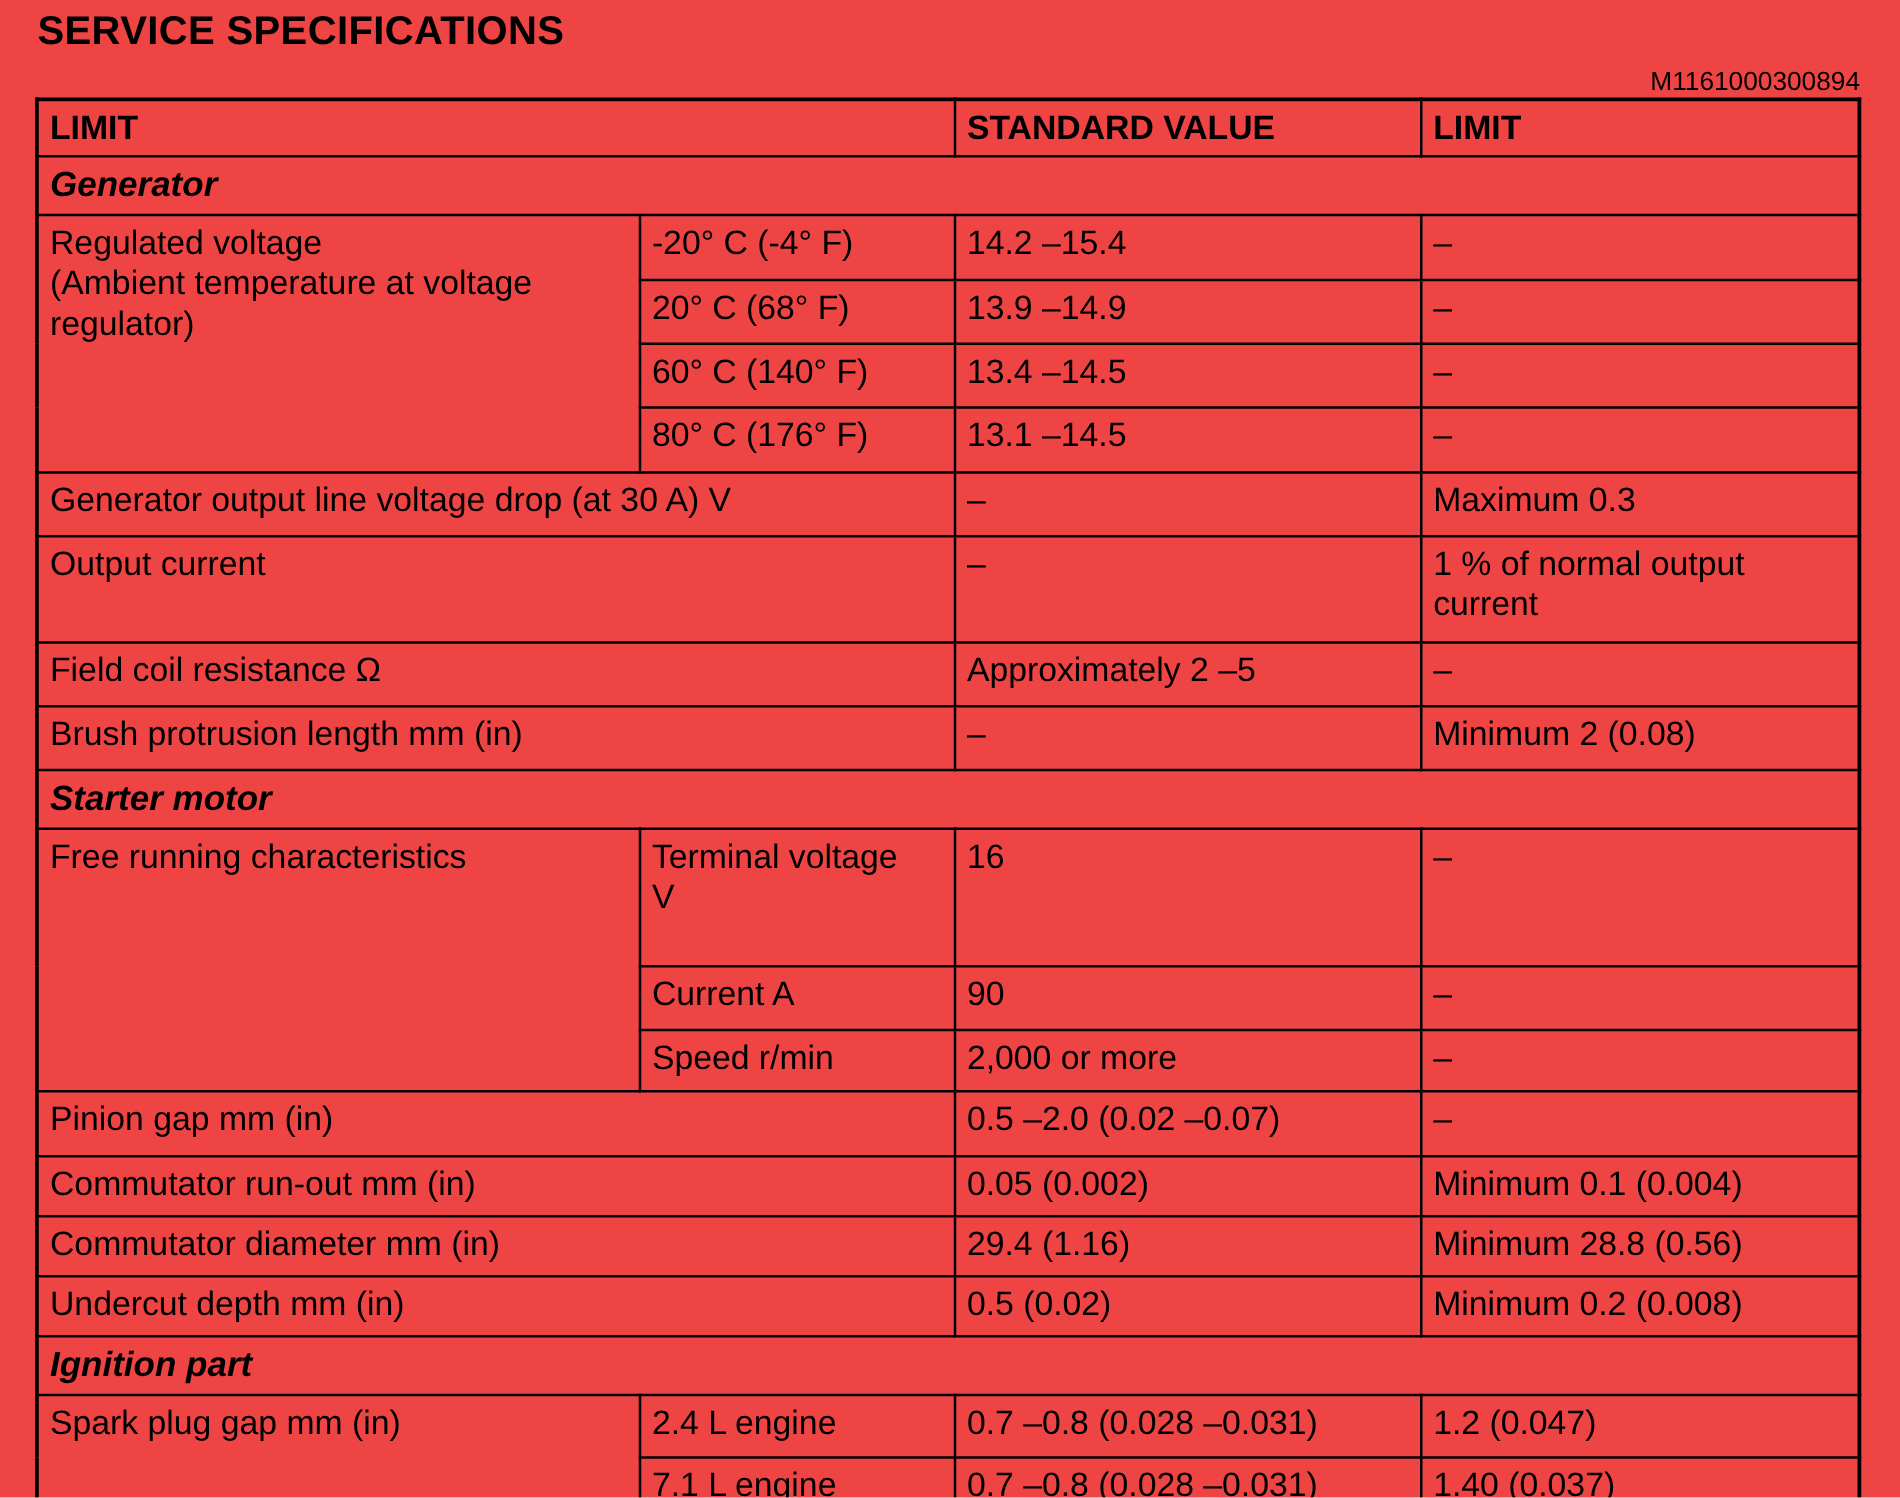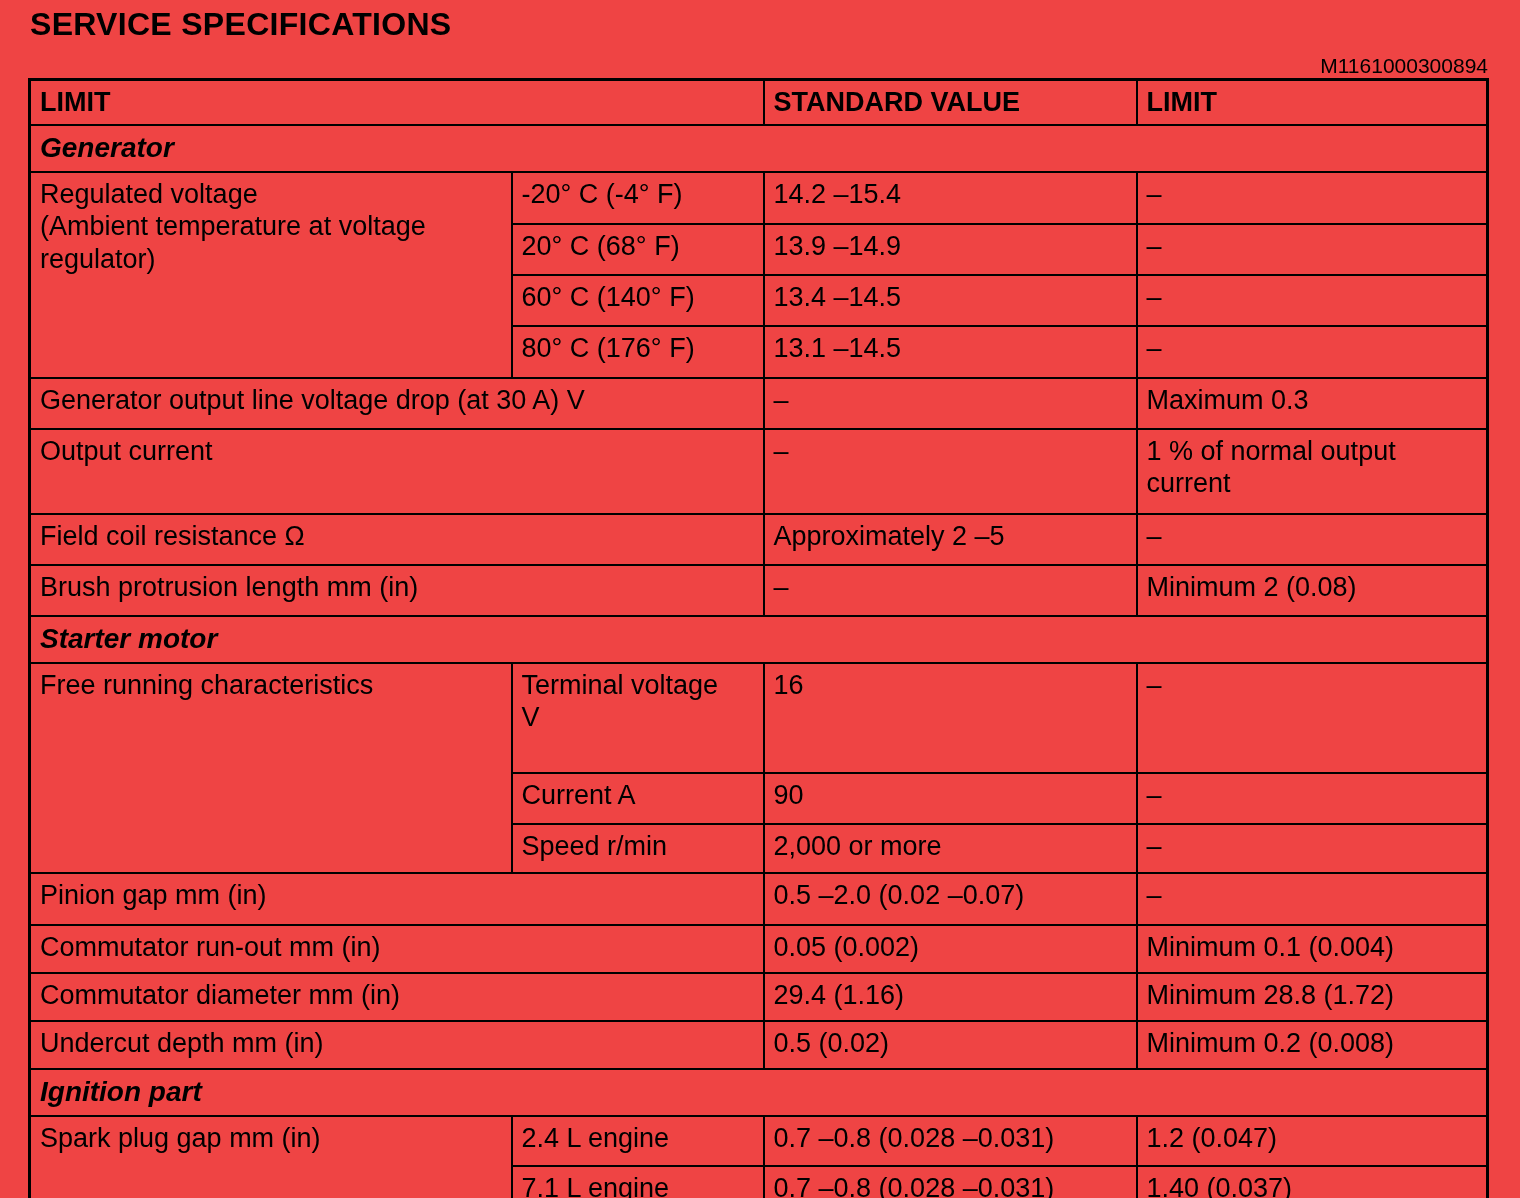--- a/index.html
+++ b/index.html
@@ -164,21 +164,21 @@
 
     <tr style="height:48px">
       <td colspan="2">Commutator run-out mm (in)</td>
       <td>0.05 (0.002)</td>
       <td>Minimum 0.1 (0.004)</td>
     </tr>
 
     <tr style="height:48px">
       <td colspan="2">Commutator diameter mm (in)</td>
       <td>29.4 (1.16)</td>
-      <td>Minimum 28.8 (1.72)</td>
+      <td>Minimum 28.8 (0.56)</td>
     </tr>
 
     <tr style="height:48px">
       <td colspan="2">Undercut depth mm (in)</td>
       <td>0.5 (0.02)</td>
       <td>Minimum 0.2 (0.008)</td>
     </tr>
 
     <tr class="section-row" style="height:47px">
       <td colspan="4">Ignition part</td>

